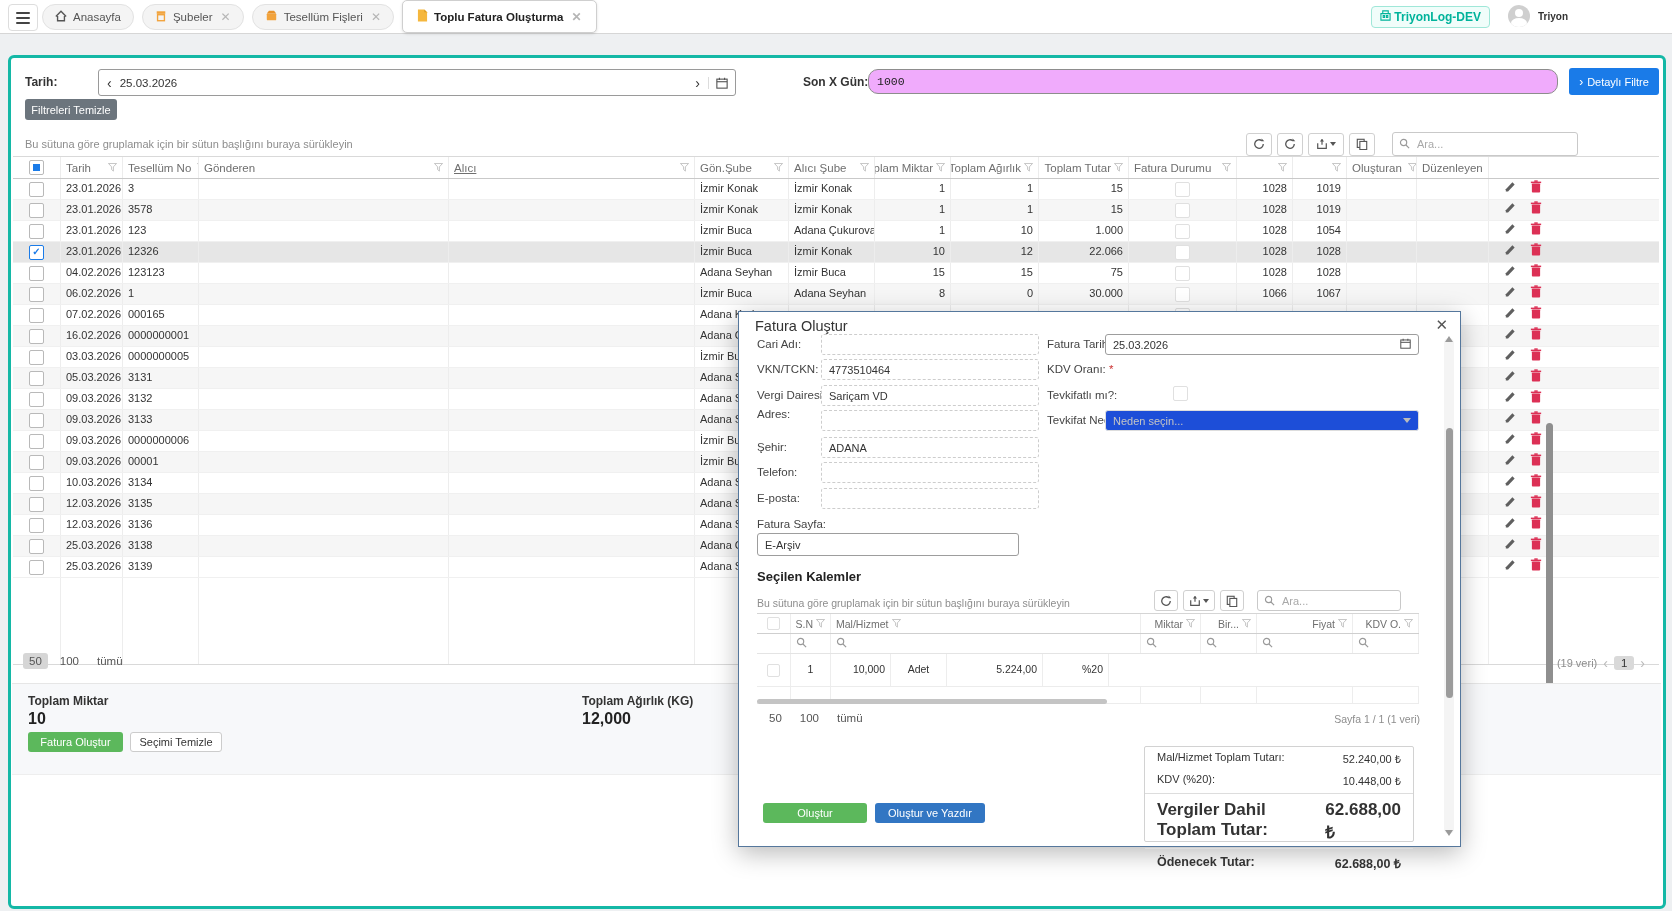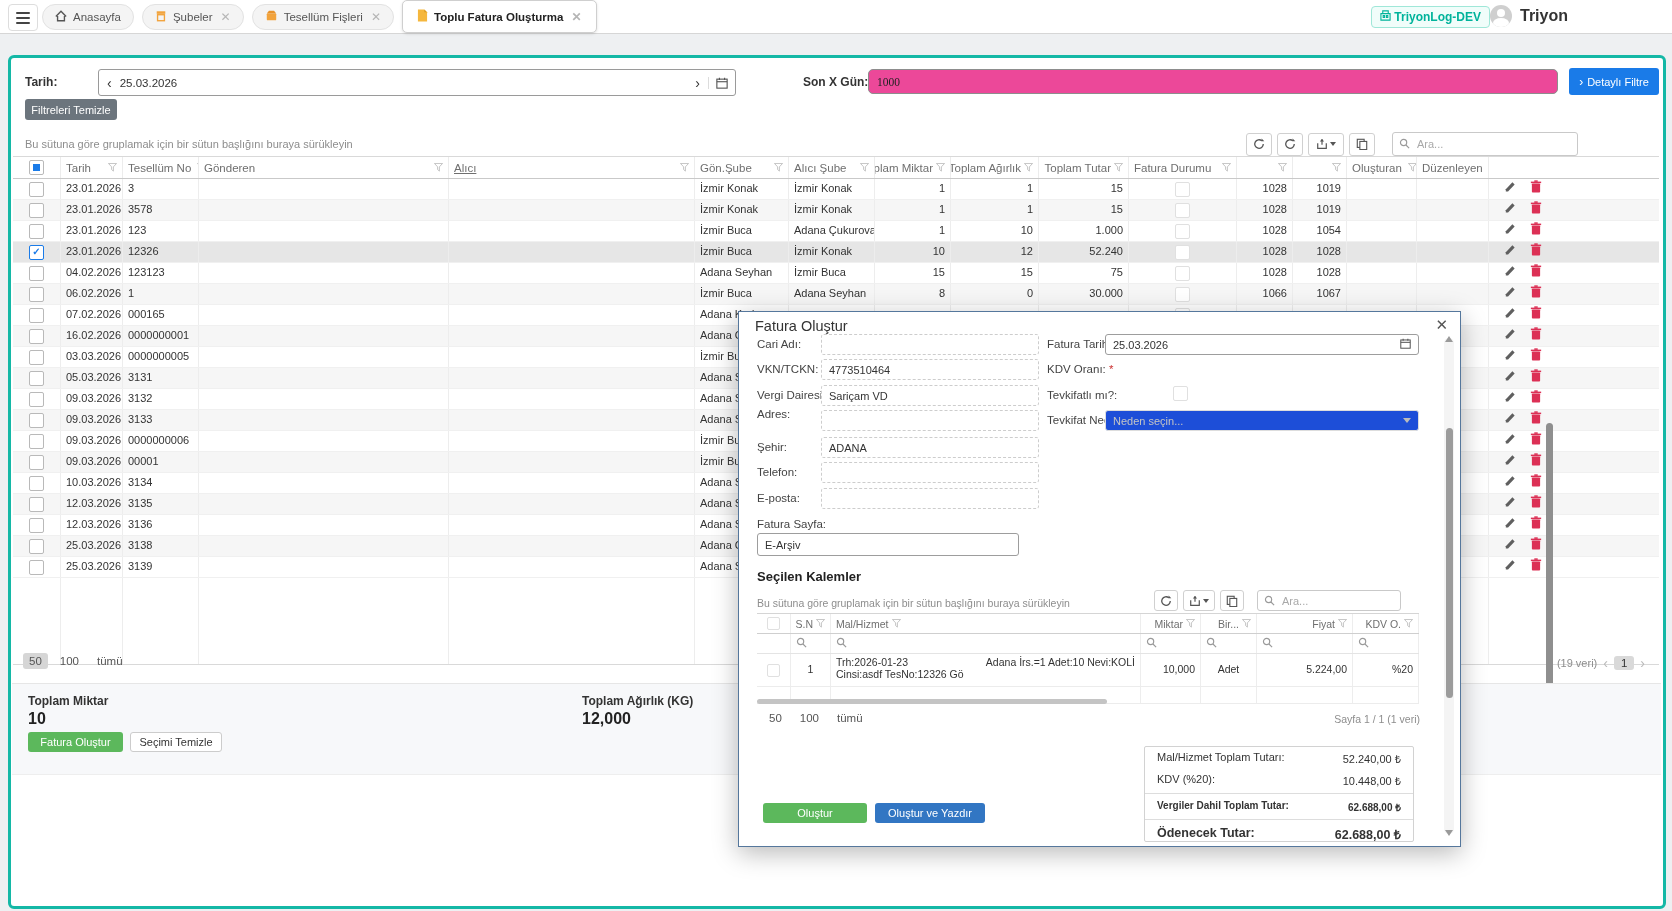--- a/index.html
+++ b/index.html
@@ -12,29 +12,29 @@
   .hamburger i{display:block;width:14px;height:2px;background:#444;border-radius:1px;}
   .tabs{position:absolute;left:42px;top:0;height:33px;display:flex;align-items:center;gap:8px;}
   .tab{display:flex;align-items:center;gap:6px;height:24px;padding:0 12px;border:1px solid #e2e2e2;border-radius:13px;background:#f4f4f4;font-size:11.5px;color:#555;cursor:pointer;white-space:nowrap;}
   .tab.active{height:31px;border-radius:5px;background:#fff;border:1px solid #cfcfcf;box-shadow:0 1px 3px rgba(0,0,0,.12);color:#222;font-weight:bold;padding:0 14px;}
   .tab .close{color:#b5b5b5;font-size:12px;margin-left:2px;}
   .envbadge{position:absolute;right:182px;top:6px;height:20px;padding:0 8px;border:1px solid #9fe7d8;border-radius:4px;background:#f0fdfa;color:#00b39b;font-weight:bold;font-size:12px;display:flex;align-items:center;gap:3px;}
   .userwrap{position:absolute;right:104px;top:5px;display:flex;align-items:center;gap:8px;}
   .avatar{width:22px;height:22px;border-radius:50%;background:#cfcfcf;overflow:hidden;position:relative;}
   .avatar .head{position:absolute;left:7px;top:4px;width:8px;height:8px;border-radius:50%;background:#fff;}
   .avatar .bodyp{position:absolute;left:3px;top:13px;width:16px;height:10px;border-radius:50%;background:#fff;}
-  .username{font-size:16px;font-weight:bold;color:#333;}
+  .username{font-size:10px;font-weight:bold;color:#333;}
   
   .card{position:absolute;left:8px;top:55px;width:1652px;height:848px;background:#fff;border:3px solid #14b8a6;border-radius:6px;}
   
   .lbl{font-size:12px;font-weight:bold;color:#333;}
   .datebox{position:absolute;left:87px;top:11px;width:636px;height:25px;border:1px solid #9a9a9a;border-radius:3px;background:#fff;display:flex;align-items:center;font-size:11.5px;}
   .datebox .chev{color:#333;font-size:14px;padding:0 8px;cursor:pointer;}
   .datebox .dval{flex:1;}
-  .inputbox{position:absolute;left:857px;top:11px;width:690px;height:25px;border:1px solid #8d8d8d;border-radius:5px;background:#ec4899;font-size:11.5px;padding:0 8px;font-family:Liberation Serif, serif;color:#222;box-sizing:border-box;}
+  .inputbox{position:absolute;left:857px;top:11px;width:690px;height:25px;border:1px solid #8d8d8d;border-radius:10px;background:#f0abfc;font-size:11.5px;padding:0 8px;font-family:Liberation Mono, monospace;color:#222;box-sizing:border-box;}
   .btn{display:inline-flex;align-items:center;justify-content:center;gap:4px;border:none;border-radius:3px;font-size:11px;cursor:pointer;font-family:"Liberation Sans",sans-serif;}
   .btn-blue{background:#1a7be8;color:#fff;}
   .btn-gray{background:#6c757d;color:#fff;}
   .btn-green{background:#5cb85c;color:#fff;}
   .btn-white{background:#fff;color:#333;border:1px solid #ccc;}
   .btn-dblue{background:#3276c3;color:#fff;}
   
   .tbtn{width:24px;height:21px;border:1px solid #d0d0d0;border-radius:3px;background:#fff;display:inline-flex;align-items:center;justify-content:center;cursor:pointer;}
   .searchbox{height:22px;border:1px solid #c9c9c9;border-radius:3px;background:#fff;display:flex;align-items:center;padding:0 6px;gap:5px;}
   .searchbox input{border:none;outline:none;font-size:11px;width:100%;font-family:"Liberation Sans",sans-serif;color:#333;}
@@ -77,21 +77,21 @@
   .finput.solid{border-style:solid;border-color:#9d9d9d;}
   .finput.select{border-style:solid;border-color:#9d9d9d;justify-content:space-between;}
   .finput.disabled{border-style:solid;border-color:#ddd;background:#1d4ed8;color:#c4c4c4;}
   .caret{width:0;height:0;border-left:4px solid transparent;border-right:4px solid transparent;border-top:5px solid #888;}
   .mgrid-head{display:flex;height:19px;border-top:1px solid #d5d5d5;border-bottom:1px solid #cfcfcf;}
   .mgrid-search{display:flex;height:19px;border-bottom:1px solid #e4e4e4;}
   .mgrid-row{display:flex;border-bottom:1px solid #ececec;}
   .mcell{font-size:10.5px;color:#333;padding:0 5px;border-right:1px solid #ededed;box-sizing:border-box;overflow:hidden;white-space:nowrap;}
   .totbox{position:absolute;border:1px solid #d2d2d2;border-radius:2px;background:#fff;}
   .totrow{display:flex;justify-content:space-between;font-size:11px;color:#333;padding:4px 12px 3px;}
-  .totrow.bold{font-weight:bold;font-size:10px;}
+  .totrow.bold{font-weight:bold;font-size:17px;}
   .totrow.big{font-weight:bold;font-size:12.5px;}
   .tothr{border-top:1px solid #ddd;margin:2px 0;}
   .msb{position:absolute;right:6px;top:26px;width:10px;height:496px;background:#f4f4f4;border-radius:5px;}
   .msb .thumb{position:absolute;left:1.5px;top:90px;width:7px;height:270px;background:#9c9c9c;border-radius:4px;}
   .msb .up,.msb .dn{position:absolute;left:1px;width:0;height:0;border-left:4px solid transparent;border-right:4px solid transparent;}
   .msb .up{top:-2px;border-bottom:6px solid #9a9a9a;}
   .msb .dn{bottom:-2px;border-top:6px solid #9a9a9a;}
   .hscroll{position:absolute;height:5px;border-radius:3px;background:#c4c4c4;}
 </style>
 </head>
@@ -416,21 +416,21 @@
           <span class="cb on"></span>
         </div>
         <div class="cell" style="width:62px;">23.01.2026</div>
         <div class="cell" style="width:76px;">12326</div>
         <div class="cell" style="width:250px;"></div>
         <div class="cell" style="width:246px;"></div>
         <div class="cell" style="width:94px;">İzmir Buca</div>
         <div class="cell" style="width:86px;">İzmir Konak</div>
         <div class="cell num" style="width:76px;">10</div>
         <div class="cell num" style="width:88px;">12</div>
-        <div class="cell num" style="width:90px;">52.240</div>
+        <div class="cell num" style="width:90px;">22.066</div>
         <div class="cell cen" style="width:108px;">
           <span class="cb faint"></span>
         </div>
         <div class="cell num" style="width:56px;">1028</div>
         <div class="cell num" style="width:54px;">1028</div>
         <div class="cell" style="width:70px;"></div>
         <div class="cell" style="width:72px;"></div>
         <div class="cell actions" style="width:68px;border-right:none;">
           <span><svg width="12" height="12" viewBox="0 0 16 16">
               <path d="M11.2 1.8l3 3L5.4 14H2.4v-3z" fill="#5f5f5f"></path>
@@ -1120,27 +1120,20 @@
               <circle cx="5" cy="5" r="3.4" fill="none" stroke="#9a9a9a" stroke-width="1.3"></circle>
               <line x1="7.6" y1="7.6" x2="11" y2="11" stroke="#9a9a9a" stroke-width="1.3"></line>
             </svg></span>
         </div>
       </div>
       <div class="mgrid-row" style="height:32px;">
         <div class="mcell" style="width:34px;display:flex;align-items:center;justify-content:center;">
           <span class="cb faint" style="width:11px;height:11px;"></span>
         </div>
         <div class="mcell" style="width:40px;line-height:30px;text-align:center;">1</div>
-        <div class="mcell" style="width:310px;padding-top:2px;">
-          <div style="display:flex;justify-content:space-between;">
-            <span>Trh:2026-01-23</span>
-            <span>Adana İrs.=1 Adet:10 Nevi:KOLİ</span>
-          </div>
-          <div>Cinsi:asdf TesNo:12326 Gö</div>
-        </div>
         <div class="mcell" style="width:60px;line-height:30px;text-align:right;">10,000</div>
         <div class="mcell" style="width:56px;line-height:30px;text-align:center;">Adet</div>
         <div class="mcell" style="width:96px;line-height:30px;text-align:right;">5.224,00</div>
         <div class="mcell" style="width:66px;line-height:30px;text-align:right;">%20</div>
       </div>
       <div class="mgrid-row" style="height:16px;">
         <div class="mcell" style="width:34px;"></div>
         <div class="mcell" style="width:40px;"></div>
         <div class="mcell" style="width:310px;"></div>
         <div class="mcell" style="width:60px;"></div>

